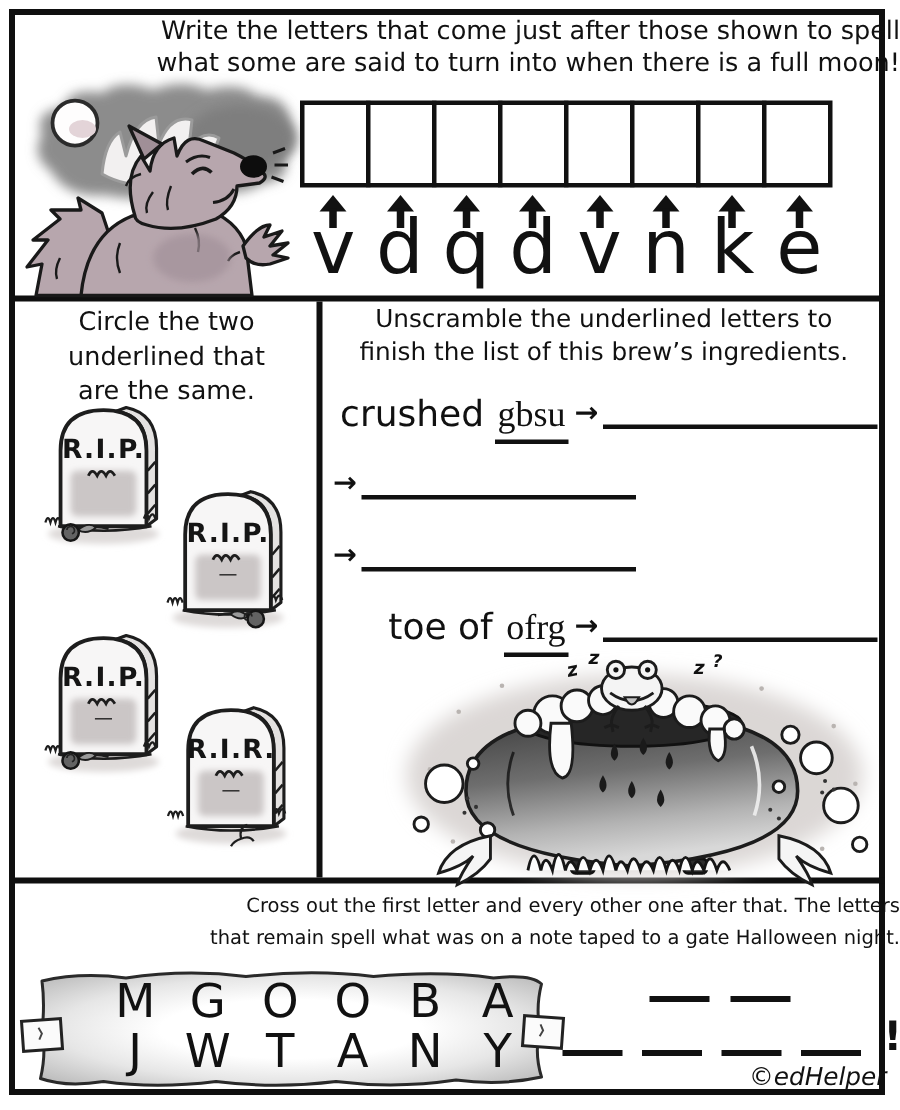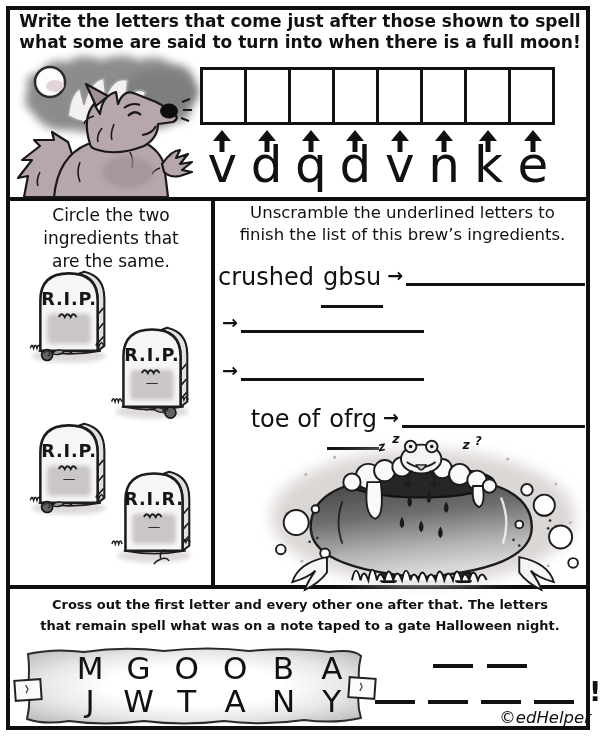--- a/index.html
+++ b/index.html
@@ -3,21 +3,21 @@
 <meta charset="utf-8">
 <style>
   * { box-sizing: border-box; margin: 0; padding: 0; }
   html,body { background:#fff; }
   body { font-family:"DejaVu Sans", sans-serif; color:#111; }
   .canvas { position:relative; width:600px; height:740px; background:#fff; overflow:hidden; }
   .frame { position:absolute; left:6px; top:6px; width:584px; height:724px; border:4px solid #0f0f0f; }
   .hdiv { position:absolute; left:10px; width:580px; height:4px; background:#0f0f0f; }
   .hdiv1 { top:197px; } .hdiv2 { top:585px; }
   .vdiv { position:absolute; left:211px; top:201px; width:4px; height:384px; background:#0f0f0f; }
-  .cline { position:absolute; left:0; right:0; text-align:center; white-space:nowrap;font-weight:bold; }
+  .cline { position:absolute; left:0; right:0; text-align:right; white-space:nowrap; }
   .topline { font-size:17px; line-height:21px; }
   .botline { font-size:13px; line-height:21px; }
   svg { overflow:visible; display:block; }
   svg text { font-family:"DejaVu Sans", sans-serif; }
 
   
   .wolf-svg { position:absolute; left:10px; top:52px; }
   .boxes { position:absolute; left:200px; top:67px; display:flex; }
   .abox { width:47px; height:58px; border:3px solid #111; background:#fff; margin-left:-3px; }
   .abox:first-child { margin-left:0; }
@@ -35,21 +35,21 @@
   
   .glhead { position:absolute; left:11px; width:200px; text-align:center; font-size:17px; line-height:23px; top:204px; white-space:nowrap; }
   .stone { position:absolute; }
   .rip { font-size:21px; font-weight:bold; letter-spacing:1px; fill:#151515; }
   .stone-dash { font-size:15px; fill:#151515; }
 
   
   .unhead { position:absolute; left:215px; width:375px; text-align:center; font-size:16.5px; line-height:22px; white-space:nowrap; }
   .ing-row { position:absolute; left:218px; width:367px; height:42px; display:flex; align-items:flex-end; }
   .ing-text { margin-left:auto; font-size:24px; line-height:30px; white-space:nowrap; }
-  .scr { border-bottom:3px solid #111; padding:0 2px 14px 2px; margin-left:7px; }
+  .scr { border-bottom:3px solid #111; padding:0 2px 3px 2px; margin-left:7px;font-family:Liberation Serif, serif; }
   .ing-arrow { font-size:19px; font-weight:bold; margin:0 3px 6px 4px; }
   .ing-blank { width:183px; border-bottom:3px solid #111; margin-bottom:6px; }
   .cauldron-svg { position:absolute; left:262px; top:436px; }
 
   
   .banner { position:absolute; left:14px; top:642px; width:362px; height:90px; }
   .banner svg { position:absolute; left:0; top:0; }
   .note-row { position:absolute; left:52px; width:290px; display:flex; }
   .note-row1 { top:10px; } .note-row2 { top:43px; }
   .note-row .cell { font-size:31px; line-height:32px; font-weight:500; }
@@ -175,21 +175,21 @@
     <div class="cell">q</div>
     <div class="cell">d</div>
     <div class="cell">v</div>
     <div class="cell">n</div>
     <div class="cell">k</div>
     <div class="cell">e</div>
   </div>
 
   <div class="glhead">
     <div>Circle the two</div>
-    <div>ingredients that</div>
+    <div>underlined that</div>
     <div>are the same.</div>
   </div>
 
   <svg class="stone" style="left:26px;top:270px" width="86" height="96" viewBox="0 0 100 114">
     <ellipse cx="50" cy="102" rx="44" ry="8" fill="#dedad9" filter="url(#gblur)"></ellipse>
     <path d="M84,96 L84,36 Q84,8 60,5 L68,2 Q92,7 92,34 L92,90 Z" fill="#e4e2e1" stroke="#1d1d1d" stroke-width="2.5" stroke-linejoin="round"></path>
     <path d="M85,52 L91,45 M85,70 L91,63 M85,86 L91,79" stroke="#1d1d1d" stroke-width="2"></path>
     <path d="M16,96 L16,36 Q16,4 50,4 Q84,4 84,36 L84,96 Z" fill="#f7f6f6" stroke="#1d1d1d" stroke-width="3" stroke-linejoin="round"></path>
     <rect x="24" y="52" width="52" height="36" rx="5" fill="#cbc6c6" filter="url(#gblur)"></rect>
     <text class="rip" x="50" y="42" text-anchor="middle">R.I.P.</text>

